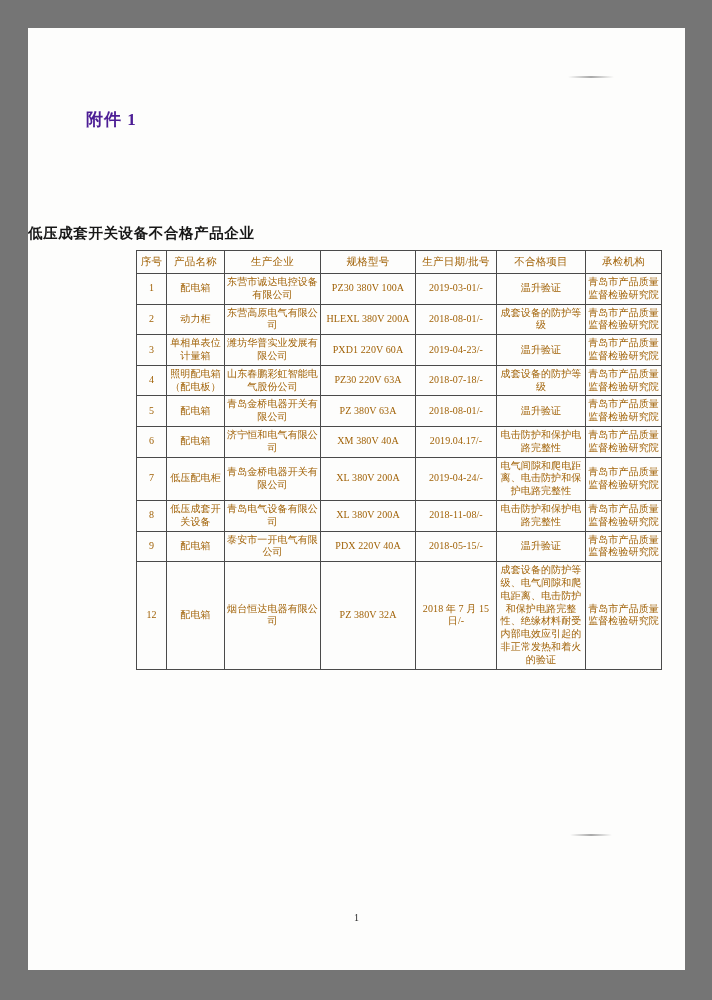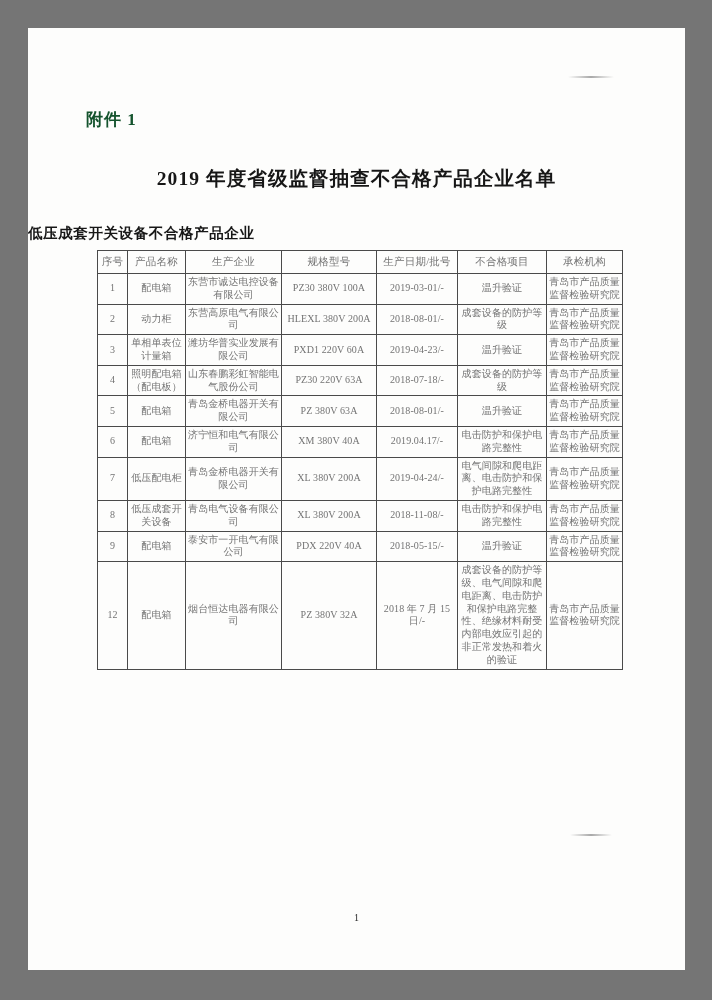--- a/index.html
+++ b/index.html
@@ -32,21 +32,21 @@
   .scan-mark.top { left: 540px; top: 48px; width: 46px; }
   .scan-mark.bottom { left: 542px; top: 806px; width: 42px; }
 
   #attach-label {
     position: absolute;
     left: 58px;
     top: 80px;
     font-size: 17px;
     font-weight: bold;
     letter-spacing: 1px;
-    color: #14532d;
+    color: #4c1d95;
   }
   #doc-title {
     position: absolute;
     left: 0;
     right: 0;
     top: 137px;
     text-align: center;
     font-size: 19.5px;
     font-weight: bold;
     letter-spacing: 1.1px;
@@ -67,21 +67,22 @@
   #table-wrap {
     position: absolute;
     left: 69px;
     top: 222px;
     width: 525px;
   }
   table.report {
     border-collapse: collapse;
     width: 525px;
     table-layout: fixed;
-    color: #737373;
+    color: #a16207;
+    margin-left: 39px;
   }
   table.report th,
   table.report td {
     border: 1px solid #4a4a4a;
     text-align: center;
     vertical-align: middle;
     padding: 2px 2px;
     line-height: 1.28;
     word-break: break-all;
   }
@@ -123,21 +124,20 @@
 </head>
 <body>
 
 <div id="page">
 
   <div class="scan-mark top"></div>
   <div class="scan-mark bottom"></div>
 
   <div id="attach-label">附件 1</div>
 
-  <div id="doc-title">2019 年度省级监督抽查不合格产品企业名单</div>
 
   <div id="sub-title">低压成套开关设备不合格产品企业</div>
 
   <div id="table-wrap">
     <table class="report">
       <colgroup>
         <col class="c-num">
           <col class="c-name">
           <col class="c-maker">
           <col class="c-model">

